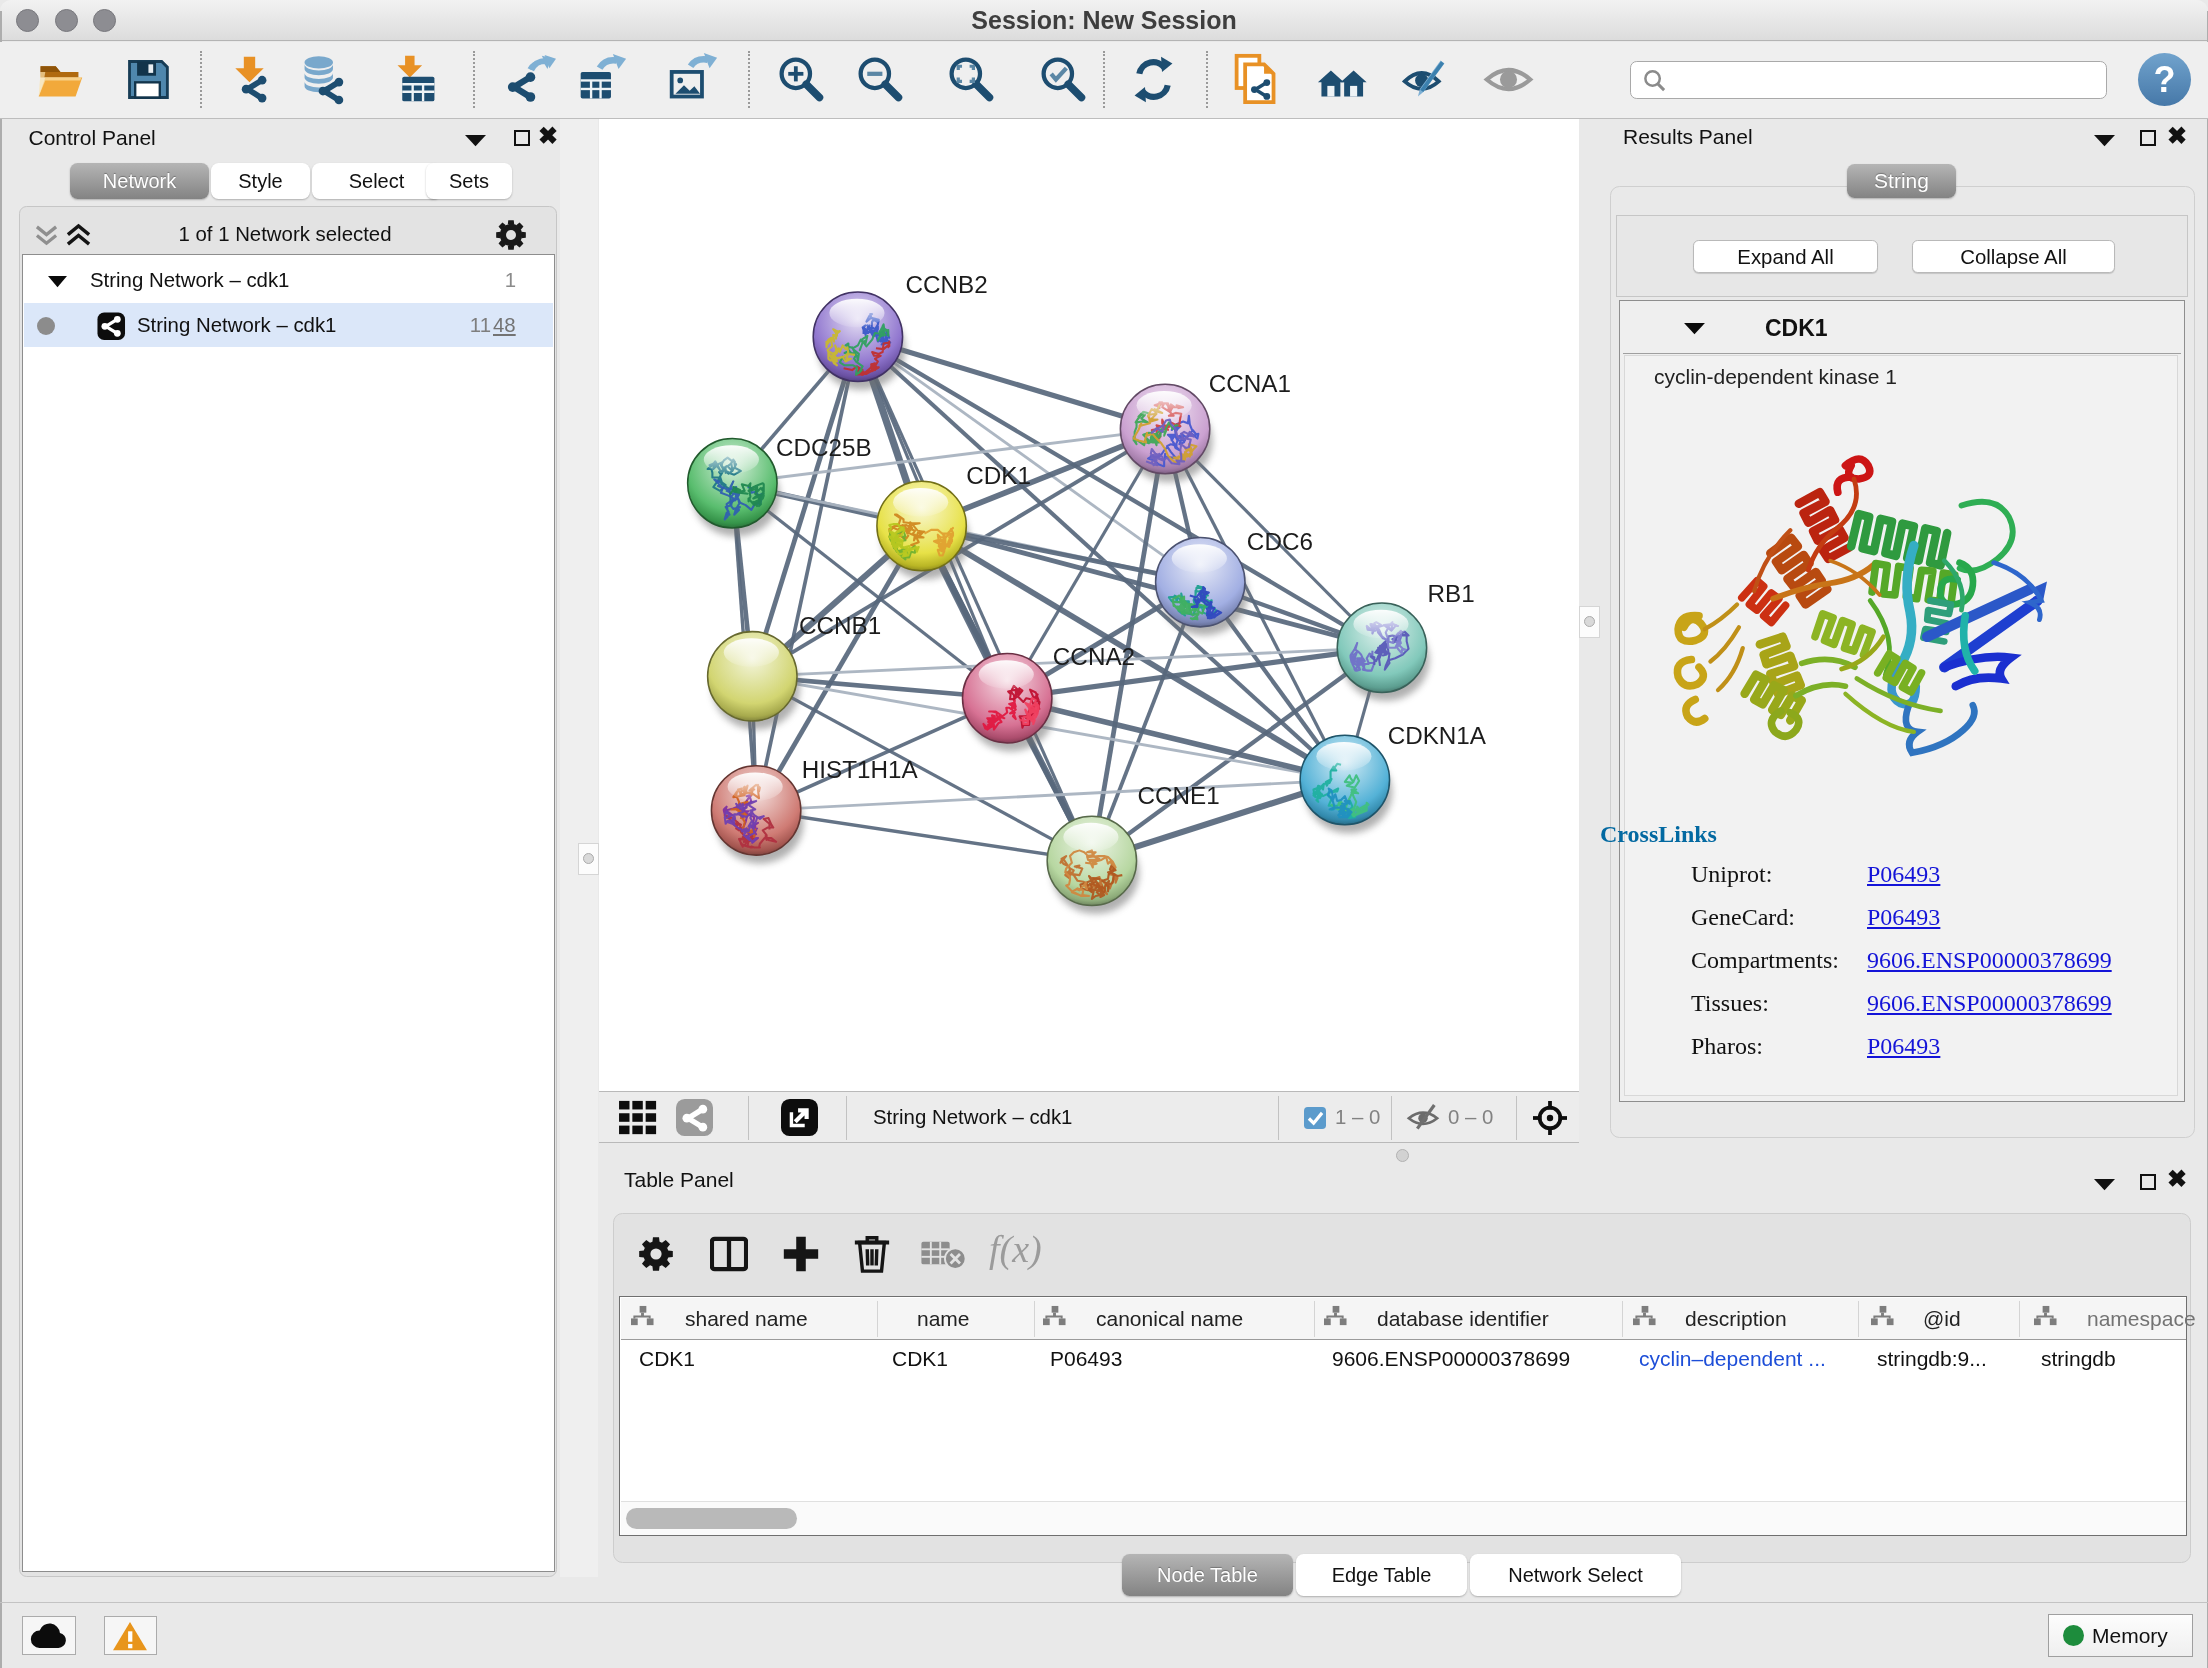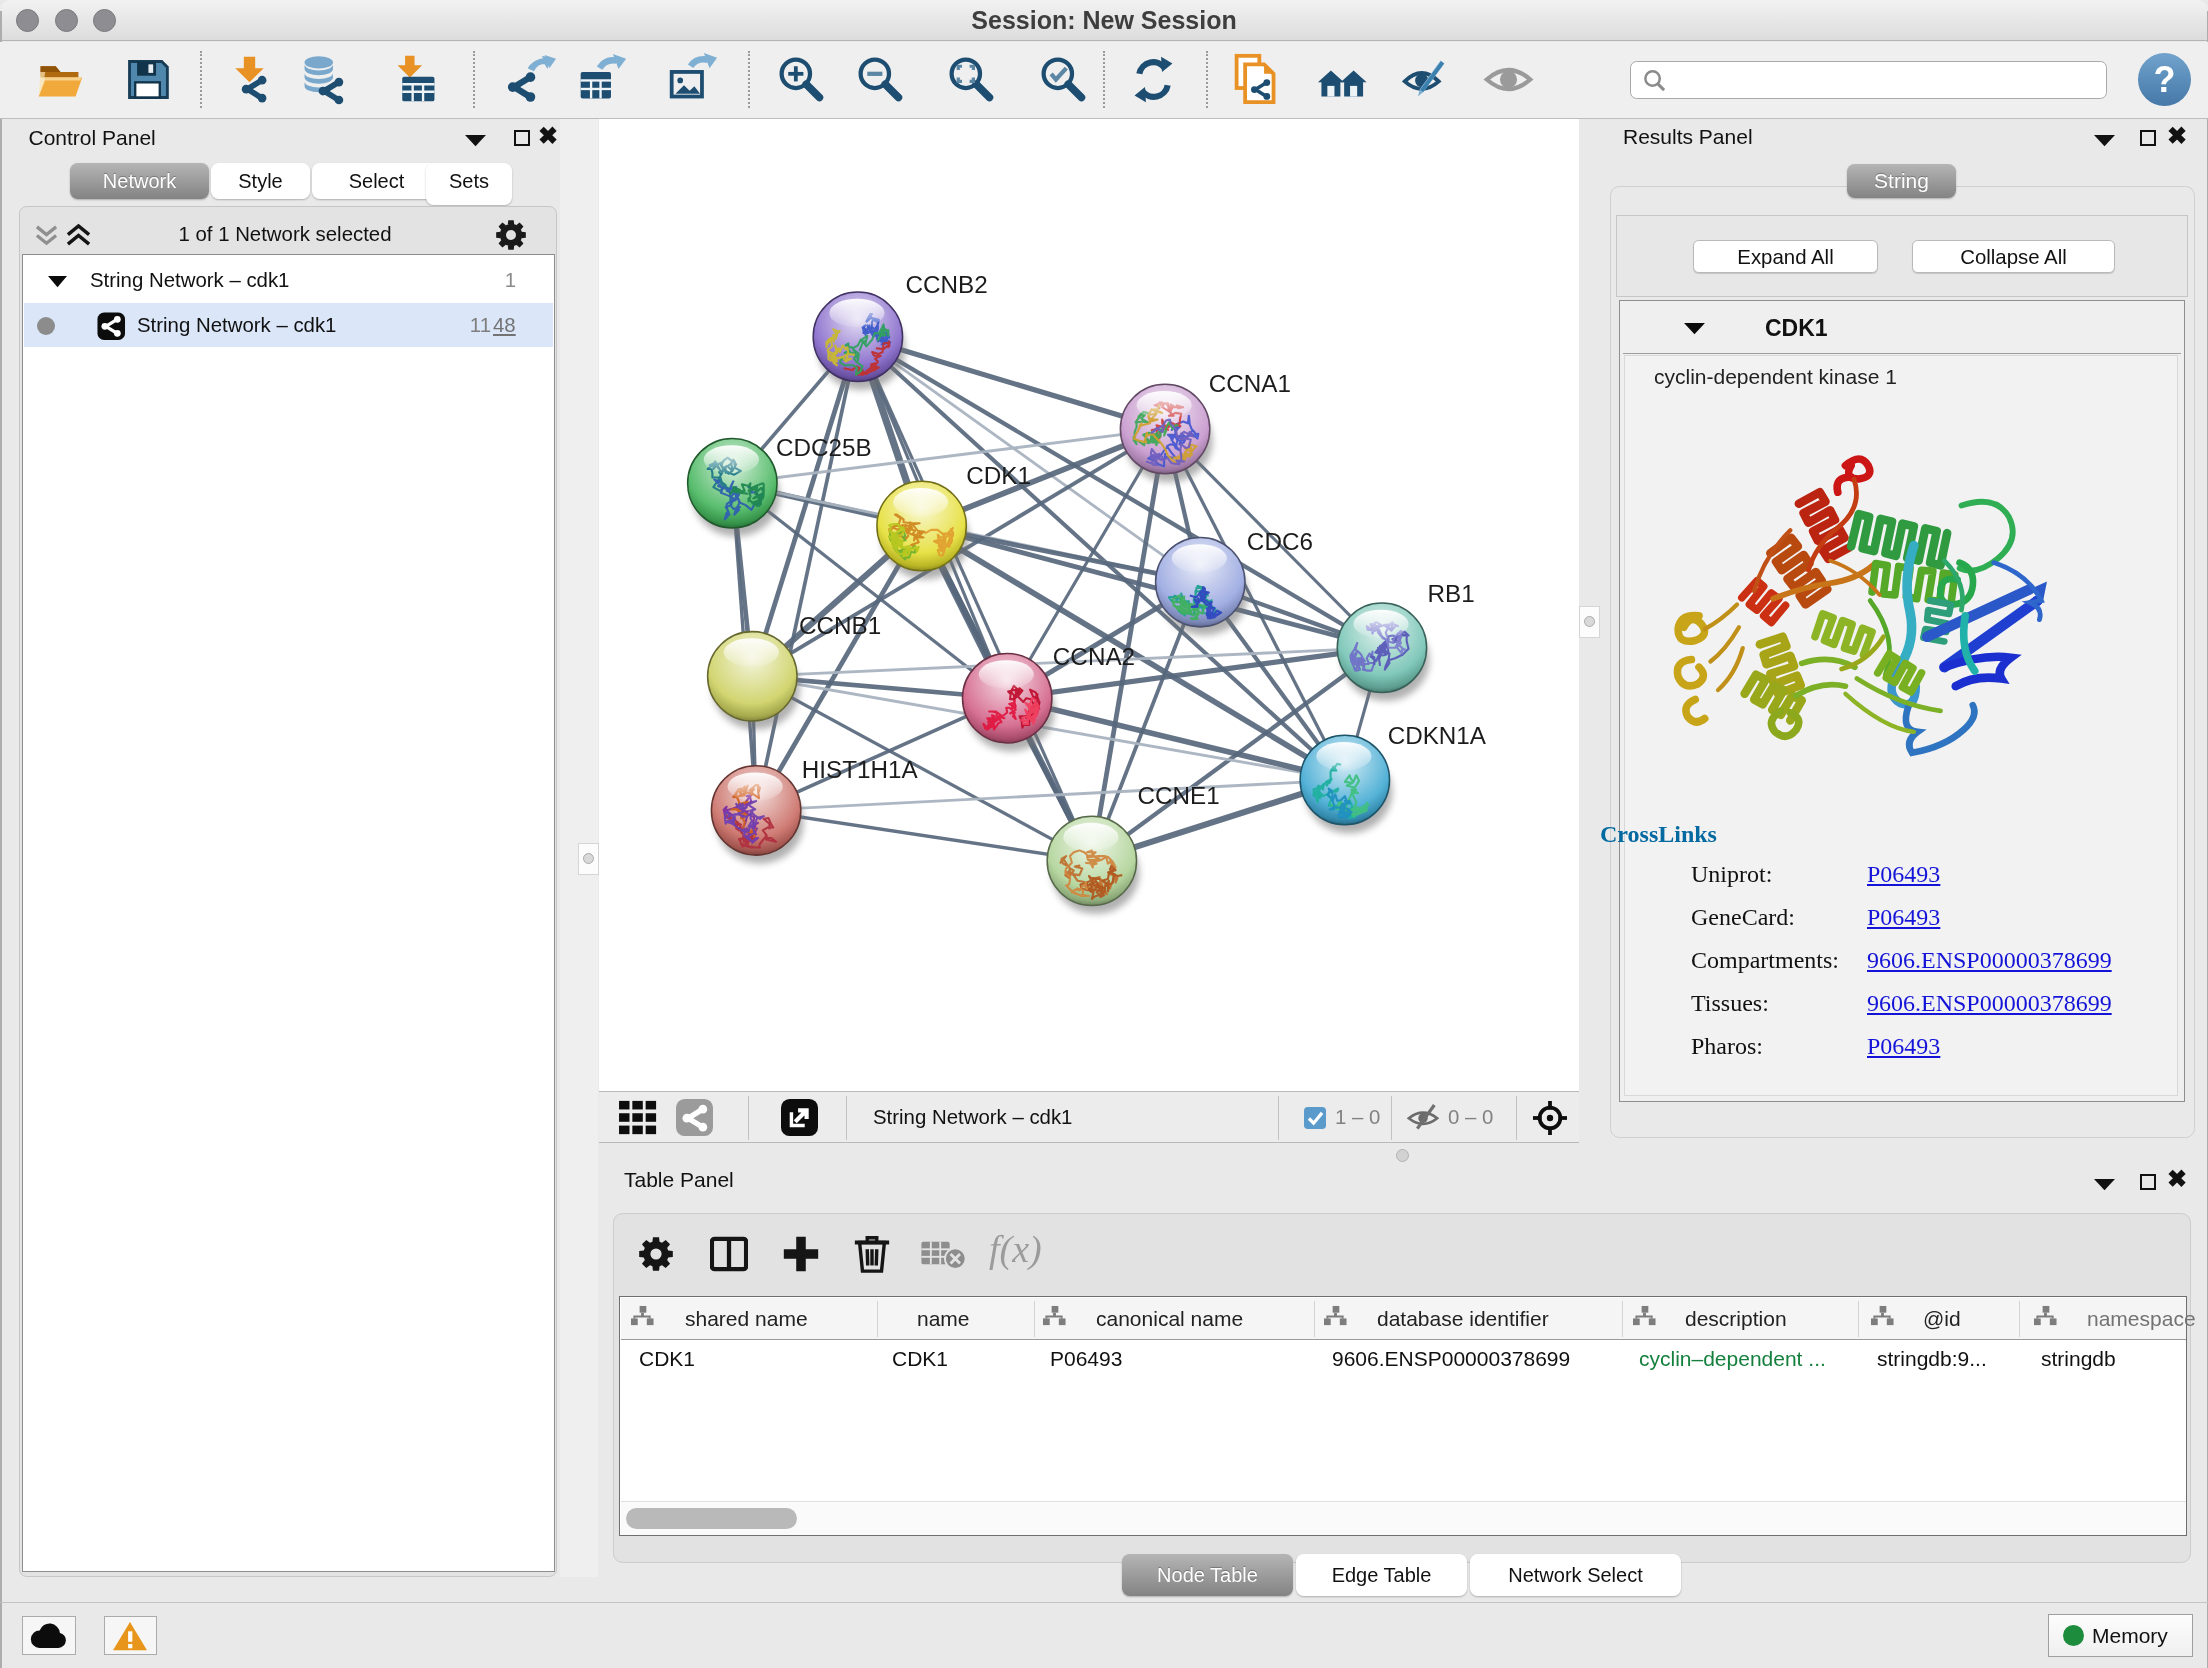--- a/index.html
+++ b/index.html
@@ -182,21 +182,21 @@
 <div class="abs panel-title" style="left:28.5px;top:126px;">Control Panel</div>
 <svg class="abs" style="left:463px;top:133px" width="25" height="14.3" viewBox="0 0 26 15">
     <path d="M2 2 h22 l-11 12 Z" fill="#111"></path>
   </svg>
 <div class="abs" style="left:514px;top:130px;width:16px;height:16px;border:2.4px solid #111;"></div>
 <div class="abs" style="left:538px;top:122px;font-size:24px;font-weight:900;color:#111;">✖</div>
 
 <div class="tab sel" style="left:70px;top:163px;width:139px;height:36px;line-height:36px;">Network</div>
 <div class="tab" style="left:211px;top:163px;width:99px;height:36px;line-height:36px;">Style</div>
 <div class="tab" style="left:312px;top:163px;width:129px;height:36px;line-height:36px;">Select</div>
-<div class="tab" style="left:426px;top:163px;width:86px;height:42px;line-height:36px;">Sets</div>
+<div class="tab" style="left:426px;top:163px;width:86px;height:36px;line-height:36px;">Sets</div>
 
 <div class="abs" style="left:19px;top:206px;width:538px;height:1371px;background:#e3e3e3;border:1px solid #c6c6c6;border-radius:7.6px;"></div>
 <svg class="abs" style="left:34px;top:224px" width="25" height="23" viewBox="0 0 26 24">
     <g fill="none" stroke="#8f8f8f" stroke-width="3.4">
       <path d="M3 3 l10 8 10 -8"></path>
       <path d="M3 12 l10 8 10 -8"></path>
     </g>
   </svg>
 <svg class="abs" style="left:65px;top:223px" width="27" height="25" viewBox="0 0 28 26">
     <g fill="none" stroke="#141414" stroke-width="3.6">
@@ -697,21 +697,21 @@
       <rect x="17.5" y="14" width="7" height="7"></rect>
       <path d="M12.5 8 v4 M4.5 14 v-2 h16 v2 M13.5 8 v4" stroke="#7d7d7d" stroke-width="2" fill="none"></path>
     </g>
   </svg>
 <div class="abs" style="left:2087px;top:1307px;font-size:21px;color:#737373;">namespace</div>
 
 <div class="abs" style="left:639px;top:1347px;font-size:21px;color:#111;">CDK1</div>
 <div class="abs" style="left:892px;top:1347px;font-size:21px;color:#111;">CDK1</div>
 <div class="abs" style="left:1050px;top:1347px;font-size:21px;color:#111;">P06493</div>
 <div class="abs" style="left:1332px;top:1347px;font-size:21px;color:#111;">9606.ENSP00000378699</div>
-<div class="abs" style="left:1639px;top:1347px;font-size:21px;color:#15803d;">cyclin–dependent ...</div>
+<div class="abs" style="left:1639px;top:1347px;font-size:21px;color:#1d4ed8;">cyclin–dependent ...</div>
 <div class="abs" style="left:1877px;top:1347px;font-size:21px;color:#111;">stringdb:9...</div>
 <div class="abs" style="left:2041px;top:1347px;font-size:21px;color:#111;">stringdb</div>
 
 <div class="abs" style="left:621px;top:1501px;width:1565px;height:34px;background:#fafafa;border-top:1px solid #e0e0e0;"></div>
 <div class="abs" style="left:626px;top:1508px;width:171px;height:21px;border-radius:10.5px;background:#b9b9b9;"></div>
 
 <div class="tab sel" style="left:1122px;top:1554px;width:171px;height:42px;line-height:42px;">Node Table</div>
 <div class="tab" style="left:1296px;top:1554px;width:171px;height:42px;line-height:42px;">Edge Table</div>
 <div class="tab" style="left:1470px;top:1554px;width:211px;height:42px;line-height:42px;">Network Select</div>
 

